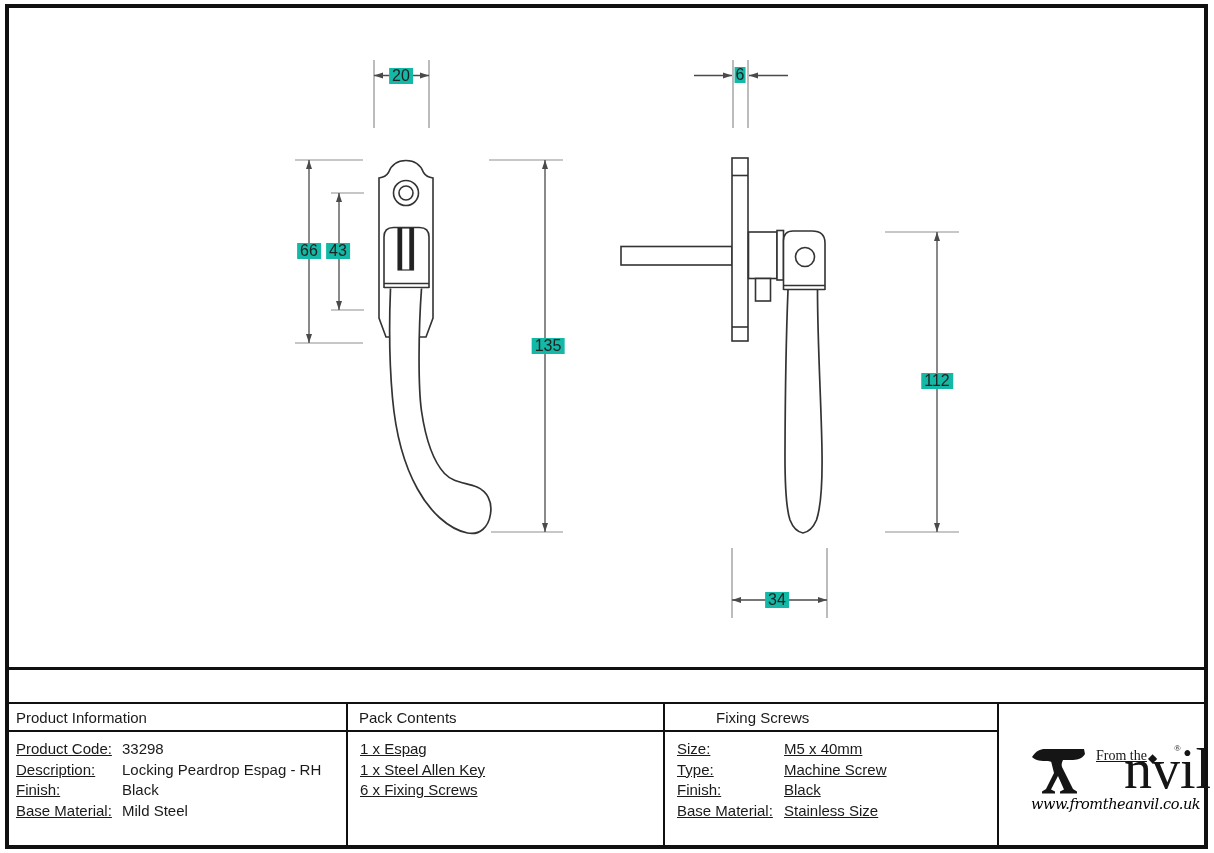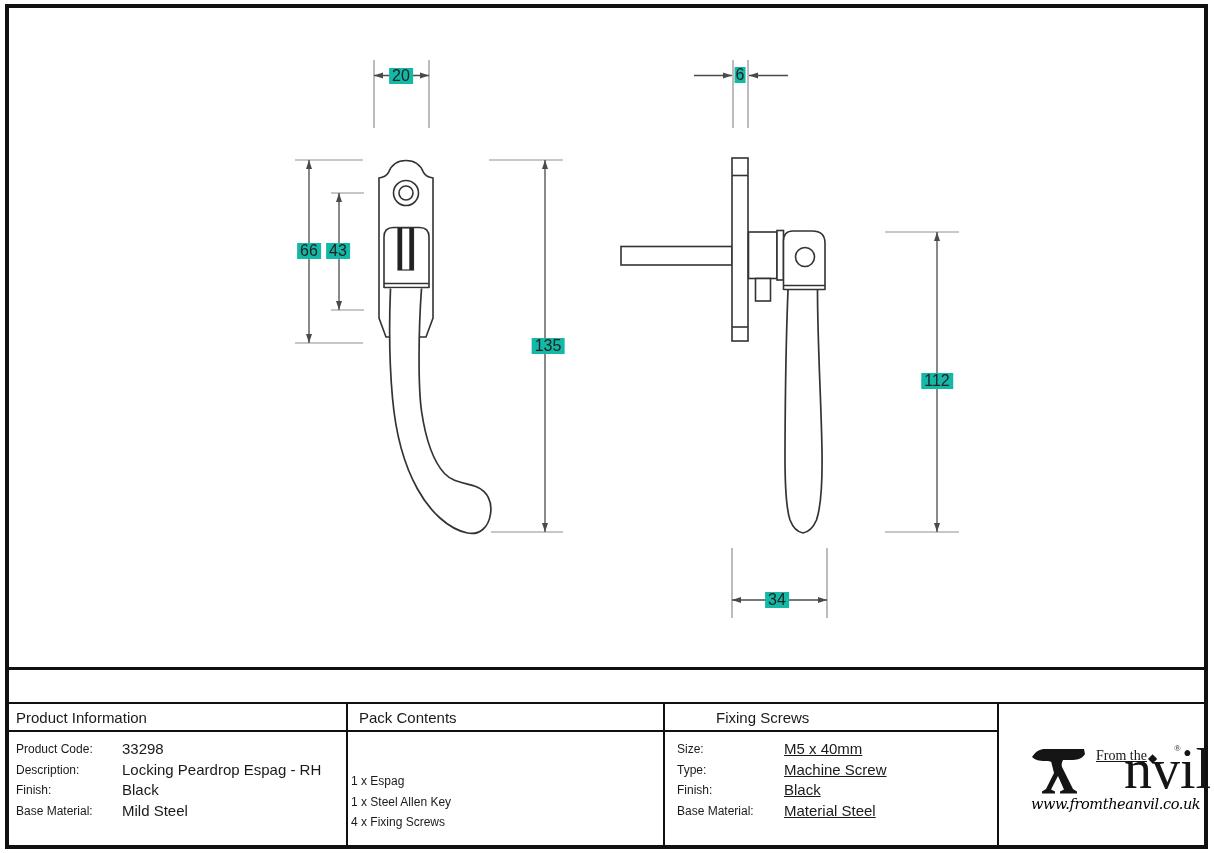--- a/index.html
+++ b/index.html
@@ -9,21 +9,21 @@
          border:4px solid #101010;box-sizing:border-box;}
   svg.drawing{position:absolute;left:0;top:0;}
   .dim-label{position:absolute;transform:translate(-50%,-50%);font-size:16px;color:#222;
              background:#14b8a6;padding:0 3px;white-space:nowrap;line-height:1;}
   .dim-label.tight{padding:0 1px;}
   .hline{position:absolute;background:#101010;}
   .vline{position:absolute;background:#101010;}
   .note-text{position:absolute;left:16px;top:676px;font-size:15px;}
   .th{position:absolute;top:704px;height:38px;line-height:27px;font-size:15px;}
   
-  .labcol{position:absolute;top:739px;font-size:12px;line-height:20.5px;white-space:nowrap;}
+  .labcol{position:absolute;top:739px;font-size:15px;line-height:20.5px;white-space:nowrap;text-decoration:underline;}
   .valcol{position:absolute;top:739px;font-size:15px;line-height:20.5px;white-space:nowrap;}
   
   .logo-nvil{position:absolute;left:1124px;top:741px;font-family:"Liberation Serif",serif;
              font-size:56px;line-height:1;letter-spacing:0px;color:#151515;}
   .logo-fromthe{position:absolute;left:1096px;top:748px;font-family:"Liberation Serif",serif;
              font-size:14px;color:#151515;text-decoration:underline;}
   .logo-diamond{position:absolute;left:1148px;top:751px;font-size:12px;color:#151515;}
   .logo-reg{position:absolute;left:1174px;top:743px;font-family:"Liberation Serif",serif;
             font-size:9px;color:#151515;}
   .logo-web{position:absolute;left:1031px;top:796px;font-family:"DejaVu Serif",serif;
@@ -150,37 +150,37 @@
     <div>Finish:</div>
     <div>Base Material:</div>
   </div>
   <div class="valcol" style="left:122px;">
     <div>33298</div>
     <div>Locking Peardrop Espag - RH</div>
     <div>Black</div>
     <div>Mild Steel</div>
   </div>
 
-  <div class="labcol" style="left:351px;margin-top:32px;">
+  <div class="labcol" style="left:360px;">
     <div>1 x Espag</div>
     <div>1 x Steel Allen Key</div>
-    <div>4 x Fixing Screws</div>
+    <div>6 x Fixing Screws</div>
   </div>
 
   <div class="labcol" style="left:677px;">
     <div>Size:</div>
     <div>Type:</div>
     <div>Finish:</div>
     <div>Base Material:</div>
   </div>
   <div class="valcol" style="left:784px;text-decoration:underline;">
     <div>M5 x 40mm</div>
     <div>Machine Screw</div>
     <div>Black</div>
-    <div>Material Steel</div>
+    <div>Stainless Size</div>
   </div>
 
   <div>
     <svg style="position:absolute;left:1030px;top:745px;" width="56" height="52" viewBox="0 0 56 52">
       <path fill="#151515" d="M2,12 C6,6 10,4 15,4 L54,4 L55,9 C51,16 43,15 37,15 L33,15
               C31,19 31,23 34,27 C30,24 25,22 22,17 L18,16 C11,16 6,16 2,12 Z"></path>
       <path fill="#151515" d="M21,16 L28,14 L43,44 L47,46.5 L47,48.5 L30,48.5 L30,46.5 L34,44.5 L28,31
               L21,44.5 L25,46.5 L25,48.5 L12,48.5 L12,46.5 L16,44 L24,28 Z"></path>
     </svg>
     <span class="logo-fromthe">From the</span>

